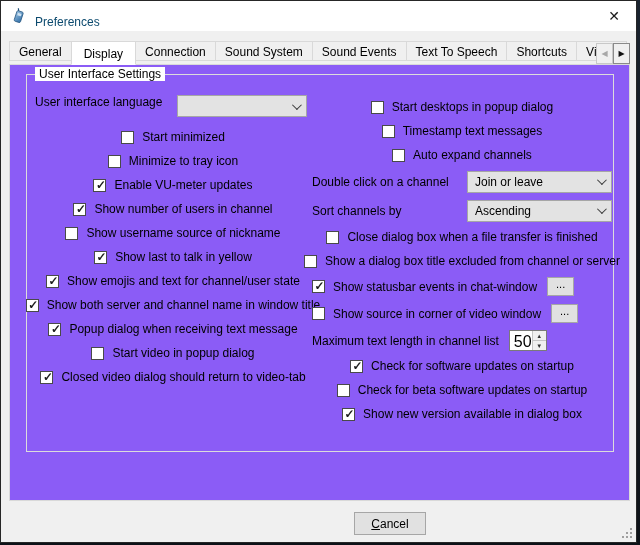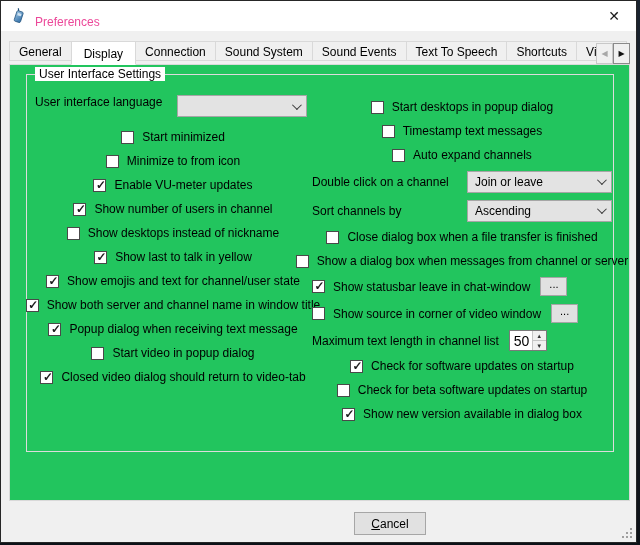--- a/index.html
+++ b/index.html
@@ -7,42 +7,42 @@
   html,body { width:640px; height:545px; }
   body { font-family:"Liberation Sans", sans-serif; font-size:12px; color:#000; background:#14161b; }
   .screen { position:relative; width:640px; height:545px; overflow:hidden;
             background:linear-gradient(180deg,#1b2430 0%,#10151c 40%,#151a22 70%,#0d1117 100%); }
 
   
   .window { position:absolute; left:0; top:0; width:637px; height:543px;
             background:#f0f0f0; border:1px solid #262626; }
   .titlebar { position:absolute; left:0; top:0; width:100%; height:30px; background:#fff;
               display:flex; align-items:center; padding-left:10px; gap:8px; }
-  .titlebar .title { font-size:12px; color:#ec4899;margin-top:12px; }
+  .titlebar .title { font-size:12px; color:#0c4a6e;margin-top:12px; }
   .close-btn { position:absolute; right:4px; top:0; width:36px; height:29px;
                display:flex; align-items:center; justify-content:center;
                font-size:14px; color:#1a1a1a; background:transparent; border:none; cursor:default; }
 
   
   .tabbar { position:absolute; left:8px; top:40px; width:621px; height:24px;
             display:flex; overflow:hidden; z-index:2; }
   .tab { flex:0 0 auto; height:20px; padding:2px 9px 0; background:#f0f0f0;
          border:1px solid #d9d9d9; margin-right:-1px; white-space:nowrap;
          font-size:12px; line-height:16px; cursor:default; }
   .tab.active { height:24px; padding:4px 12px 0; background:#fff; border-bottom:1px solid #fff;
                 position:relative; z-index:3; }
   .tab-scroll { position:absolute; bottom:1px; width:17px; height:21px; border:1px solid #c8c8c8;
                 background:#f0f0f0; display:flex; align-items:center; justify-content:center;
                 font-size:8px; z-index:4; padding:0; }
   .tab-scroll.prev { right:17px; color:#a8a8a8; }
   .tab-scroll.next { right:0; color:#111; border-color:#8a8a8a; }
 
   
   .panel { position:absolute; left:8px; top:63px; width:621px; height:437px;
-           background:#22c55e; border:1px solid #d9d9d9; z-index:1; }
+           background:#8b5cf6; border:1px solid #d9d9d9; z-index:1; }
 
   .groupbox { position:absolute; left:16px; top:9px; width:588px; height:378px;
               border:1px solid #dcdcdc; }
   .groupbox > .legend { position:absolute; left:8px; top:-8px; background:#fff; padding:0 4px;
                         font-size:12px; }
 
   .left-col  { position:absolute; left:8px;  top:20px; width:276px; }
   .right-col { position:absolute; left:285px; top:20px; width:300px; }
 
   .lang-row { display:flex; height:22px; margin-bottom:8px; }
@@ -71,21 +71,21 @@
   
   .rrow { display:flex; align-items:center; }
   .r-check  { height:24px;justify-content:center; }
   .combo-row { height:29px; justify-content:space-between; }
   .combo-row .combobox { width:145px; }
   .more-row { height:27px; gap:10px; }
   .more-btn { width:27px; height:19px; background:#e1e1e1; border:1px solid #a6a6a6;
               font-size:11px; line-height:11px; padding:0 0 4px; cursor:default; }
   .spin-row { height:27px; gap:10px; }
   .spin { display:inline-flex; height:21px; border:1px solid #7a7a7a; background:#fff; }
-  .spin-val { width:22px; padding:2px 0 0 4px; font-size:14px; }
+  .spin-val { width:22px; padding:2px 0 0 4px; font-size:16px;text-align:center; }
   .spin-btns { display:flex; flex-direction:column; width:14px; border-left:1px solid #c5c5c5; }
   .spin-btn { flex:1; display:flex; align-items:center; justify-content:center; font-size:6px;
               color:#333; background:#f0f0f0; border:none; padding:0; cursor:default; }
   .spin-btn + .spin-btn { border-top:1px solid #c5c5c5; }
 
   
   .btn { position:absolute; top:511px; width:72px; height:23px; background:#e1e1e1;
          border:1px solid #a6a6a6; font-size:12px; font-family:"Liberation Sans",sans-serif;
          cursor:default; }
   .btn.ok { left:267px; border:2px solid #0078d7; }
@@ -156,39 +156,39 @@
           <div>
               <div class="rrow r-check">
     <label class="check">
       <span class="box"></span>
       <span class="lbl">Start minimized</span>
     </label>
   </div>
               <div class="rrow r-check">
     <label class="check">
       <span class="box"></span>
-      <span class="lbl">Minimize to from icon</span>
+      <span class="lbl">Minimize to tray icon</span>
     </label>
   </div>
               <div class="rrow r-check">
     <label class="check">
       <span class="box checked"></span>
       <span class="lbl">Enable VU-meter updates</span>
     </label>
   </div>
               <div class="rrow r-check">
     <label class="check">
       <span class="box checked"></span>
       <span class="lbl">Show number of users in channel</span>
     </label>
   </div>
               <div class="rrow r-check">
     <label class="check">
       <span class="box"></span>
-      <span class="lbl">Show desktops instead of nickname</span>
+      <span class="lbl">Show username source of nickname</span>
     </label>
   </div>
               <div class="rrow r-check">
     <label class="check">
       <span class="box checked"></span>
       <span class="lbl">Show last to talk in yellow</span>
     </label>
   </div>
               <div class="rrow r-check">
     <label class="check">
@@ -258,27 +258,27 @@
   </div>
             <div class="rrow r-check">
     <label class="check">
       <span class="box"></span>
       <span class="lbl">Close dialog box when a file transfer is finished</span>
     </label>
   </div>
             <div class="rrow r-check">
     <label class="check">
       <span class="box"></span>
-      <span class="lbl">Show a dialog box when messages from channel or server</span>
+      <span class="lbl">Show a dialog box title excluded from channel or server</span>
     </label>
   </div>
             <div class="rrow more-row">
     <label class="check">
       <span class="box checked"></span>
-      <span class="lbl">Show statusbar leave in chat-window</span>
+      <span class="lbl">Show statusbar events in chat-window</span>
     </label>
     <button class="more-btn">...</button>
   </div>
             <div class="rrow more-row">
     <label class="check">
       <span class="box"></span>
       <span class="lbl">Show source in corner of video window</span>
     </label>
     <button class="more-btn">...</button>
   </div>

